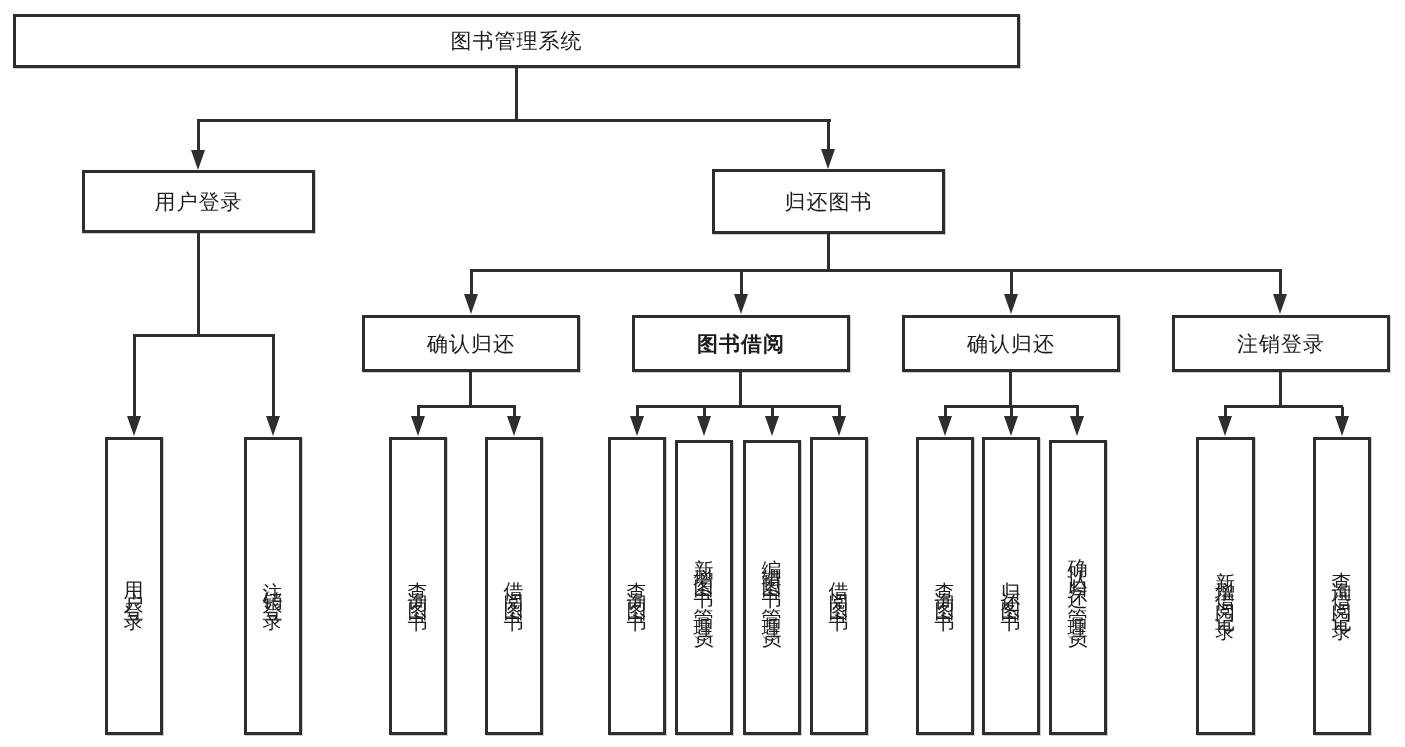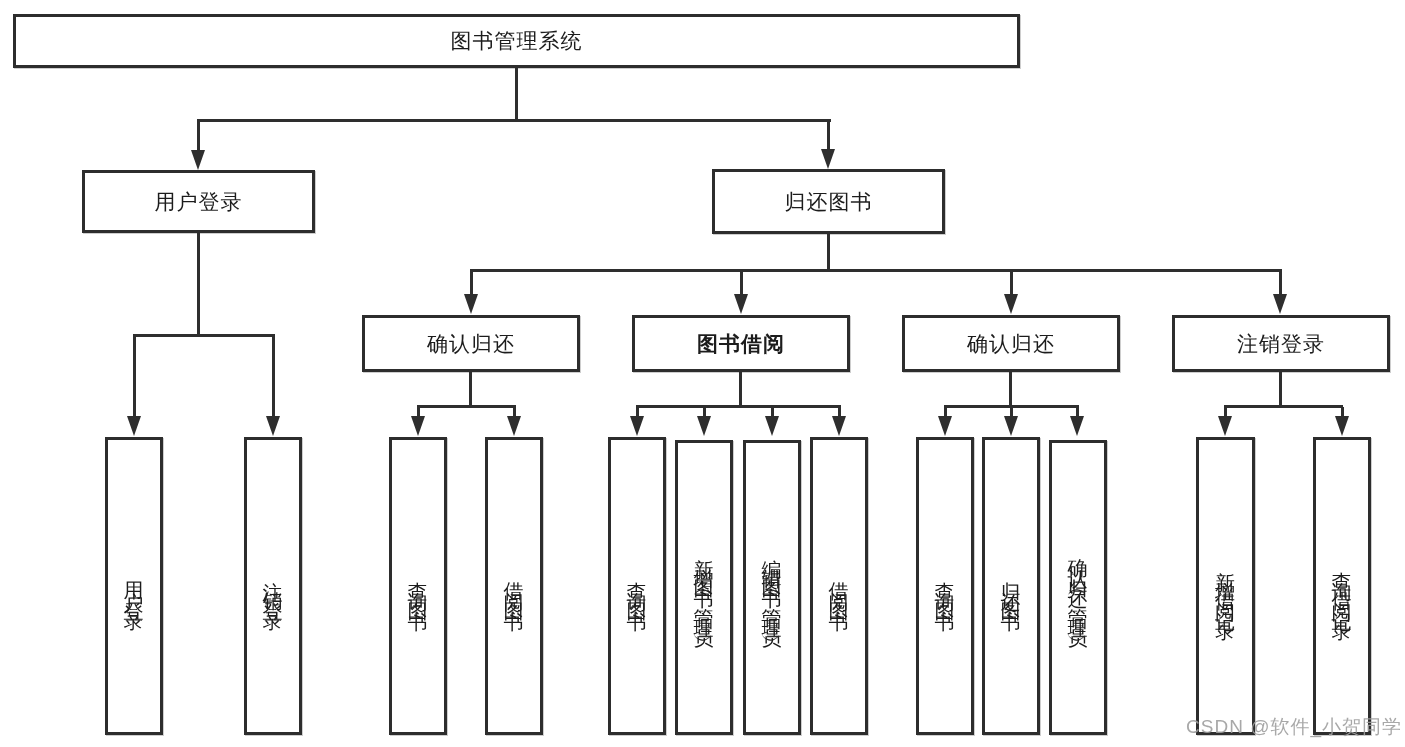--- a/index.html
+++ b/index.html
@@ -178,15 +178,14 @@
     <span class="vtext">确认归还（管理员）</span>
   </div>
 
   <div class="box leaf" style="left:1196px;top:437px;width:59px;height:298px;">
     <span class="vtext">新增借阅记录</span>
   </div>
   <div class="box leaf" style="left:1313px;top:437px;width:58px;height:298px;">
     <span class="vtext">查询借阅记录</span>
   </div>
 
-  <div class="watermark">CSDN @软件_小贺同学</div>
 
 </div>
 
 </body></html>

